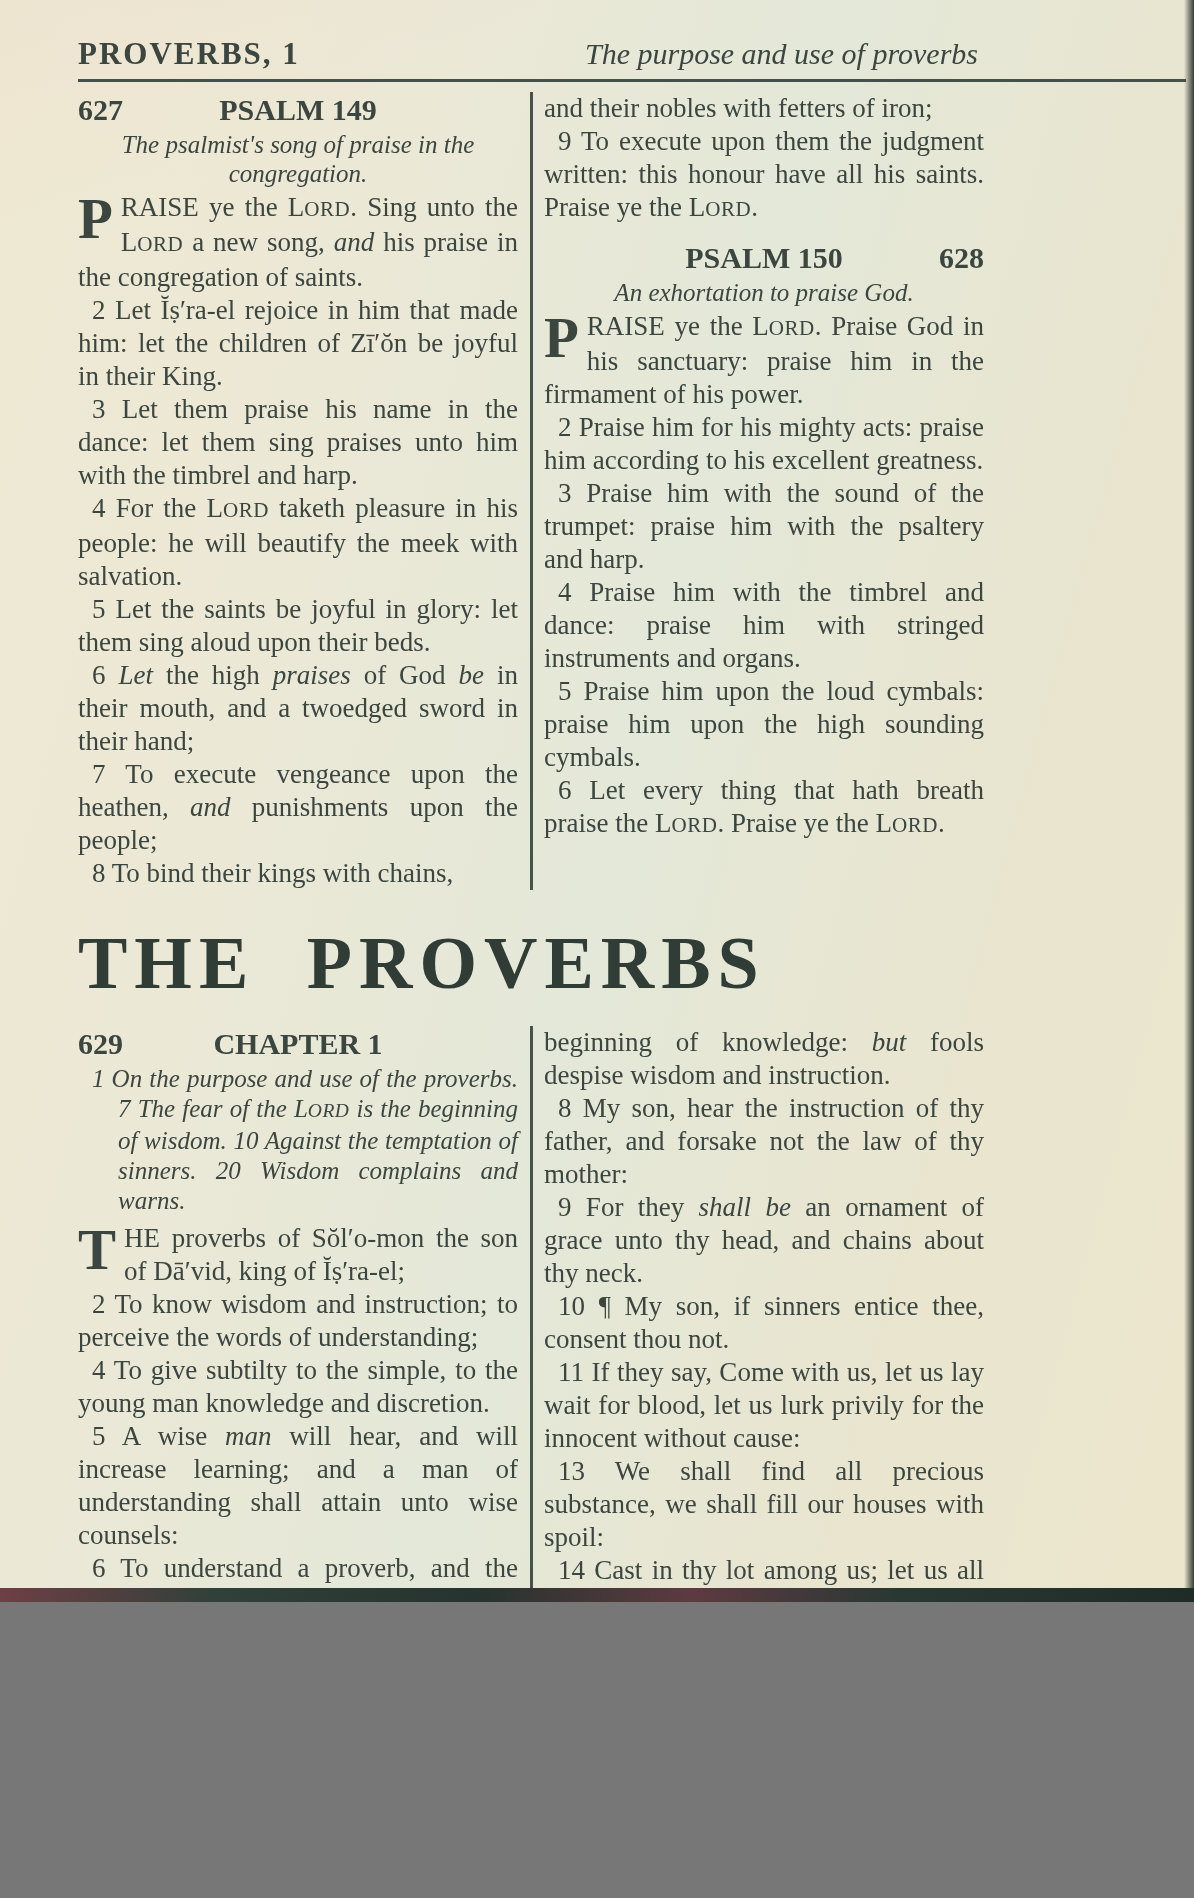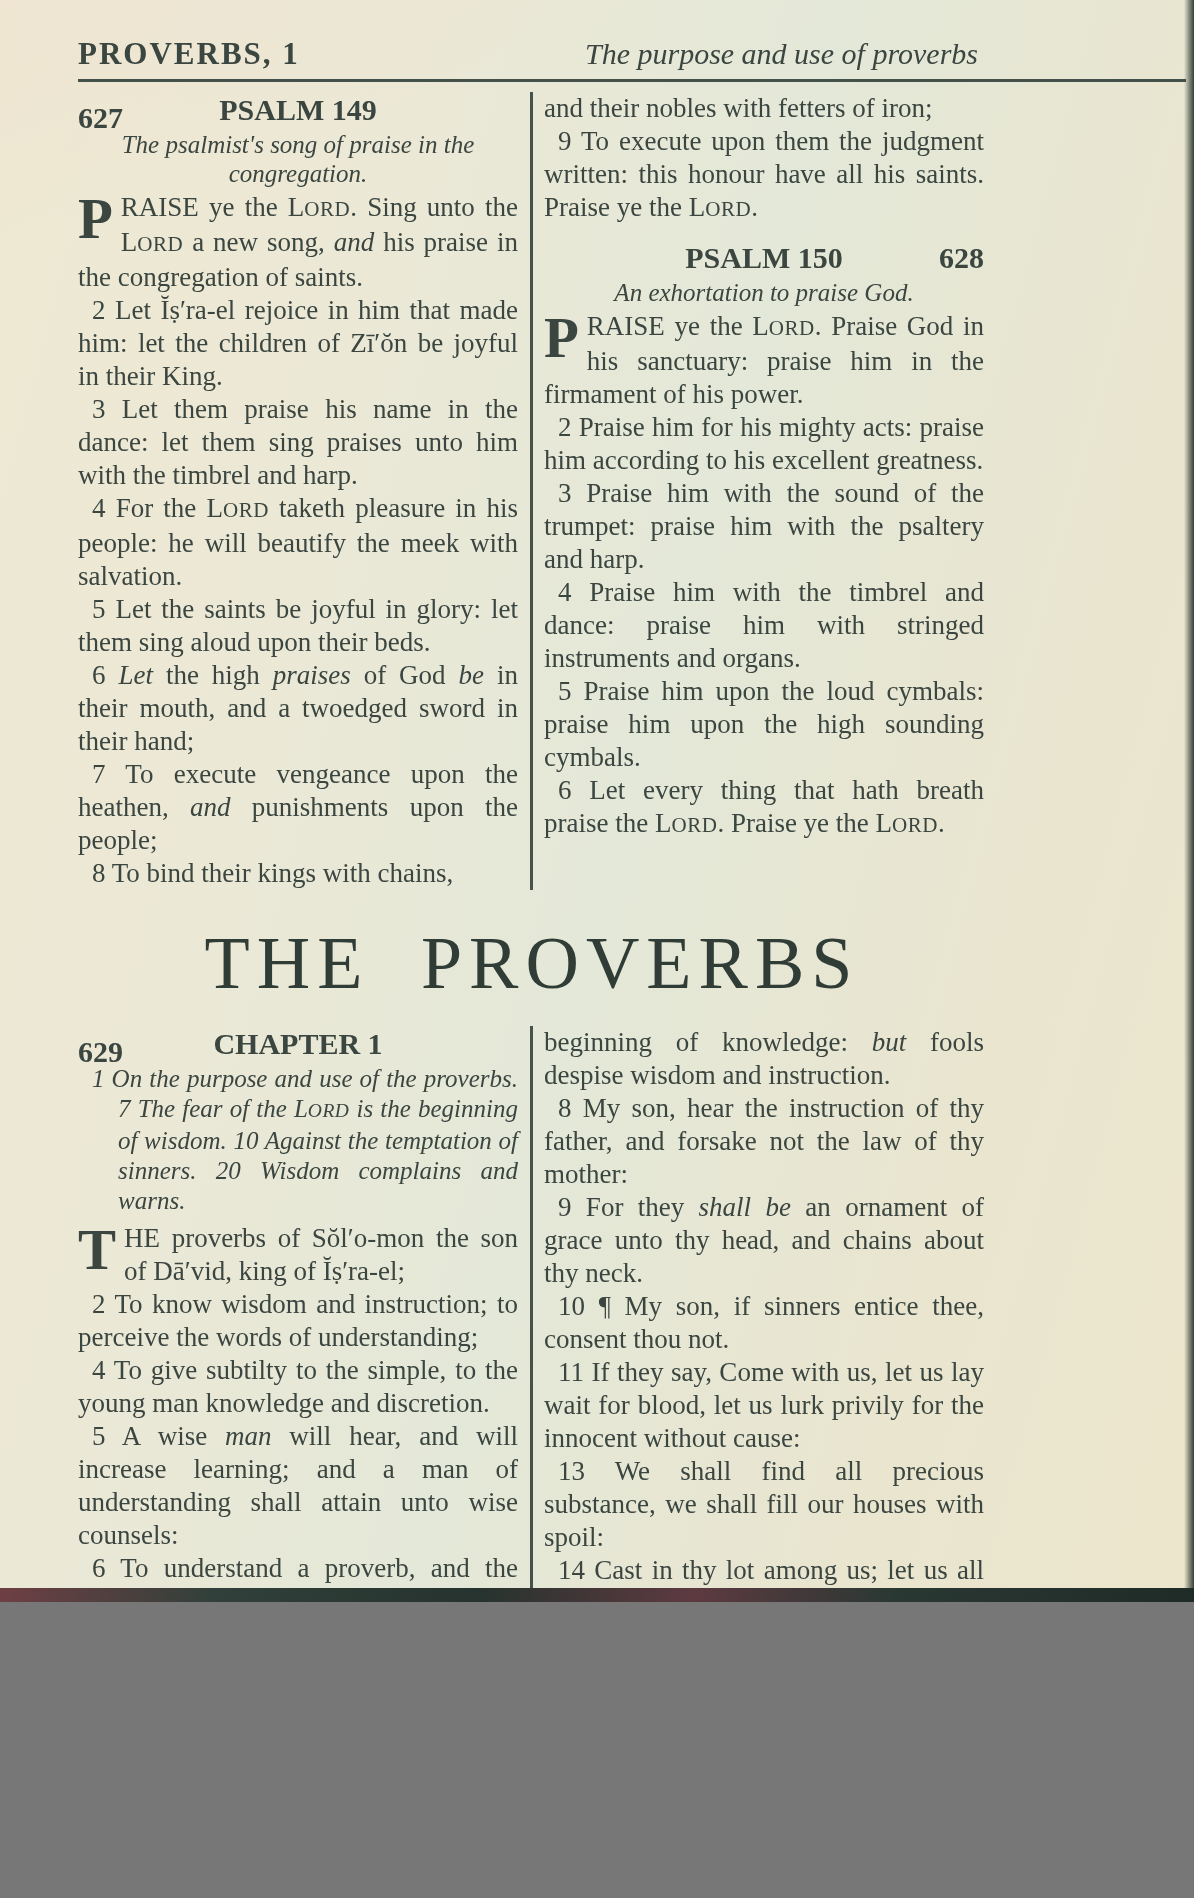--- a/index.html
+++ b/index.html
@@ -20,35 +20,35 @@
   .hdr-left{font-weight:bold;font-size:31px;letter-spacing:2px;}
   .hdr-right{font-style:italic;font-size:30px;padding-right:200px;}
   .rule{border:none;border-top:3px solid #44514b;margin:7px 8px 0 78px;}
   
   .cols{display:flex;margin:10px 0 0 78px;width:908px;}
   .col{width:440px;font-size:27px;line-height:33px;}
   .divider{width:3px;background:#46534d;margin:0 11px 0 12px;}
   
   .sec-head{position:relative;text-align:center;font-weight:bold;font-size:30px;
             line-height:36px;margin:0 0 2px;}
-  .folio-l{position:absolute;left:0;top:8px;}
+  .folio-l{position:absolute;left:0;top:0;}
   .folio-r{position:absolute;right:0;top:0;}
   .sum-c{text-align:center;font-style:italic;font-size:25px;line-height:29px;margin:0 0 3px;}
   .sum-h{font-style:italic;font-size:25px;line-height:30px;margin:0 0 6px;
          padding-left:40px;text-indent:-26px;text-align:justify;}
   
   .opening{margin:0;text-align:justify;}
   .dropcap{float:left;font-size:57px;line-height:48px;font-weight:bold;
            margin:4px 8px 0 0;}
   .verse{margin:0;text-indent:14px;text-align:justify;}
   .cont{margin:0;text-indent:0;text-align:justify;}
   .sc{font-size:0.78em;letter-spacing:.5px;}
   
-  .book-title{margin:30px 0 20px 78px;width:908px;text-align:center;
-              font-size:74px;line-height:86px;font-weight:normal;
+  .book-title{margin:30px 0 20px 78px;width:908px;
+              font-size:74px;line-height:86px;font-weight:bold;
               letter-spacing:7px;word-spacing:26px;color:#303c36;}
   
   .pageno{margin:6px 0 0 78px;width:908px;text-align:center;
           font-size:29px;font-weight:bold;letter-spacing:2px;}
   
   .edge-right{position:absolute;top:0;right:0;width:10px;height:100%;
     background:linear-gradient(to right,rgba(45,58,52,0),rgba(45,58,52,.55) 55%,rgba(24,33,28,.85));}
   .edge-bottom{position:absolute;left:0;bottom:0;width:100%;height:14px;
     background:linear-gradient(to right,#6e3f44 0%,#31403a 18%,#26332e 40%,#5d3a41 58%,#2a3833 75%,#1f2b26 100%);}
 </style>

